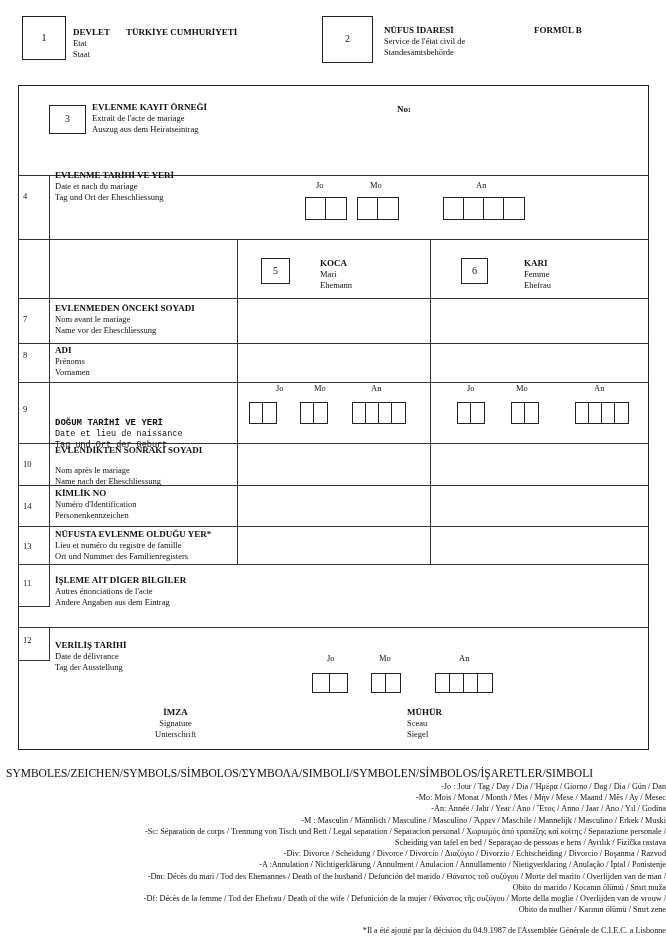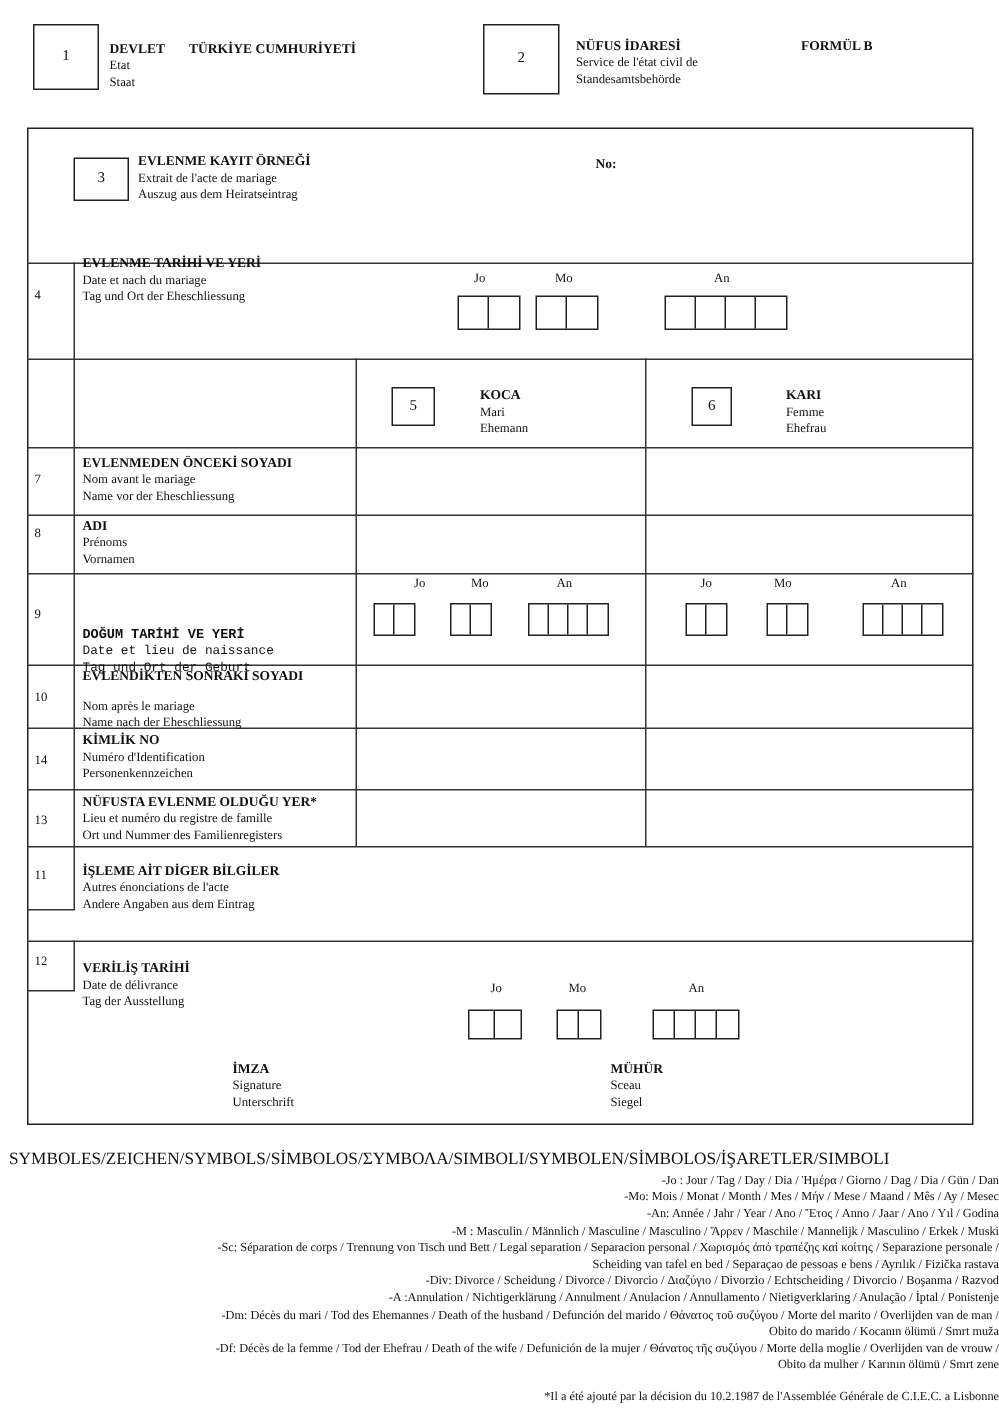--- a/index.html
+++ b/index.html
@@ -234,21 +234,21 @@
     <span style="width:14px"></span>
     <span style="width:14px"></span>
   </div>
 <div class="dgroup" style="left:435px;top:673px;height:20px;">
     <span style="width:14px"></span>
     <span style="width:14px"></span>
     <span style="width:14px"></span>
     <span style="width:14px"></span>
   </div>
 
-<div class="label" style="left:155px;top:707px;">
+<div class="label" style="left:155px;top:707px;text-align:center;">
   <div class="t">İMZA</div>
   <div>Signature</div>
   <div>Unterschrift</div>
 </div>
 <div class="label" style="left:407px;top:707px;">
   <div class="t">MÜHÜR</div>
   <div>Sceau</div>
   <div>Siegel</div>
 </div>
 
@@ -259,14 +259,14 @@
   <div class="ln">-An: Année / Jahr / Year / Ano / Ἔτος / Anno / Jaar / Ano / Yıl / Godina</div>
   <div class="ln">-M : Masculin / Männlich / Masculine / Masculino / Ἄρρεν / Maschile / Mannelijk / Masculino / Erkek / Muski</div>
   <div class="ln">-Sc: Séparation de corps / Trennung von Tisch und Bett / Legal separation / Separacion personal / Χωρισμός ἀπό τραπέζης καί κοίτης / Separazione personale /</div>
   <div class="ln ind">Scheiding van tafel en bed / Separaçao de pessoas e bens / Ayrılık / Fizička rastava</div>
   <div class="ln">-Div: Divorce / Scheidung / Divorce / Divorcio / Διαζύγιο / Divorzio / Echtscheiding / Divorcio / Boşanma / Razvod</div>
   <div class="ln">-A :Annulation / Nichtigerklärung / Annulment / Anulacion / Annullamento / Nietigverklaring / Anulação / İptal / Ponistenje</div>
   <div class="ln">-Dm: Décès du mari / Tod des Ehemannes / Death of the husband / Defunción del marido / Θάνατος τοῦ συζύγου / Morte del marito / Overlijden van de man /</div>
   <div class="ln ind">Obito do marido / Kocanın ölümü / Smrt muža</div>
   <div class="ln">-Df: Décès de la femme / Tod der Ehefrau / Death of the wife / Defunición de la mujer / Θάνατος τῆς συζύγου / Morte della moglie / Overlijden van de vrouw /</div>
   <div class="ln ind">Obito da mulher / Karının ölümü / Smrt zene</div>
-  <div class="ln note">*Il a été ajouté par la décision du 10.2.1987 de l'Assemblée Générale de C.I.E.C. a Lisbonne</div>
+  <div class="ln note">*Il a été ajouté par la décision du 04.9.1987 de l'Assemblée Générale de C.I.E.C. a Lisbonne</div>
 </div>
 
 </body></html>

